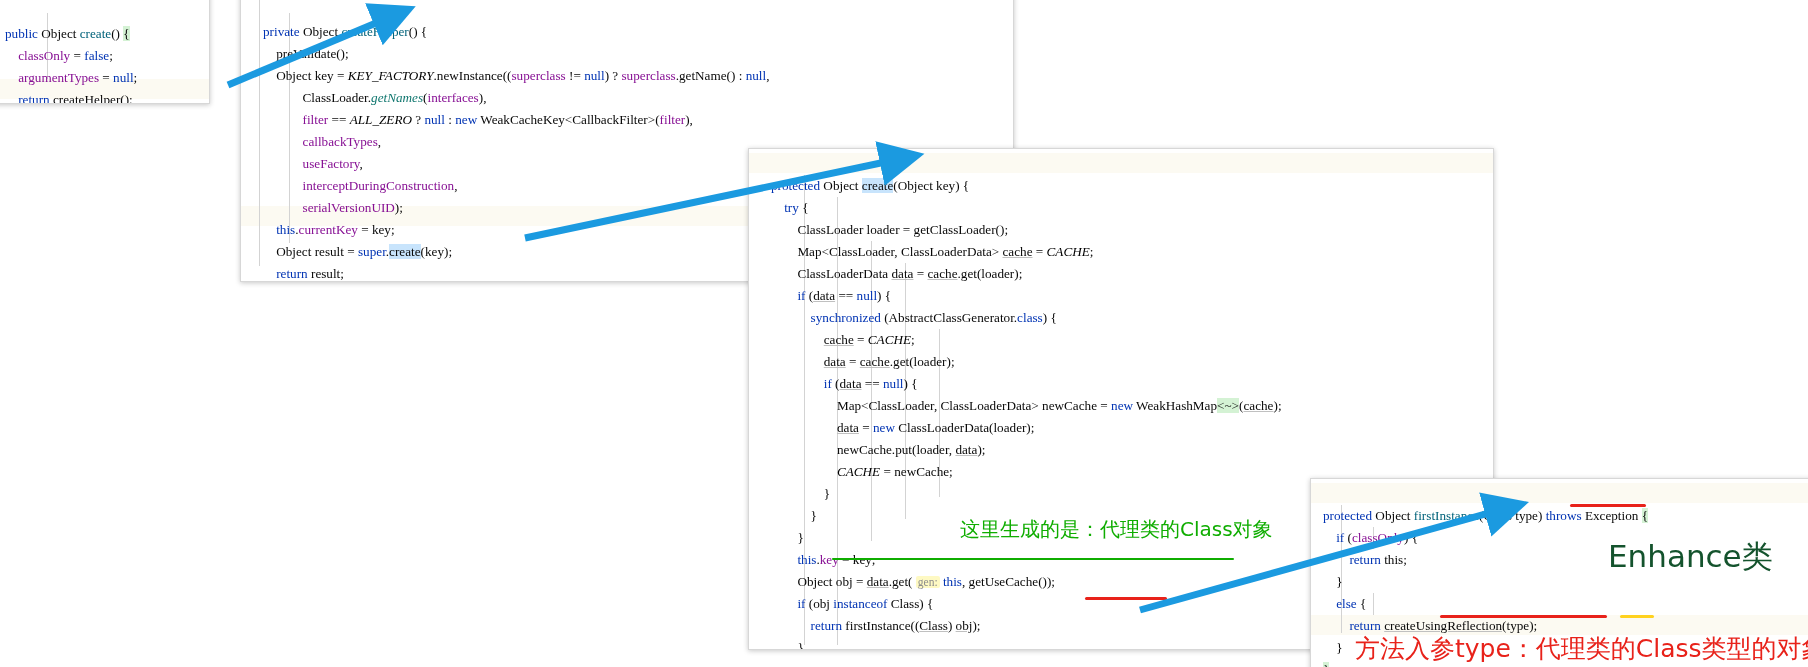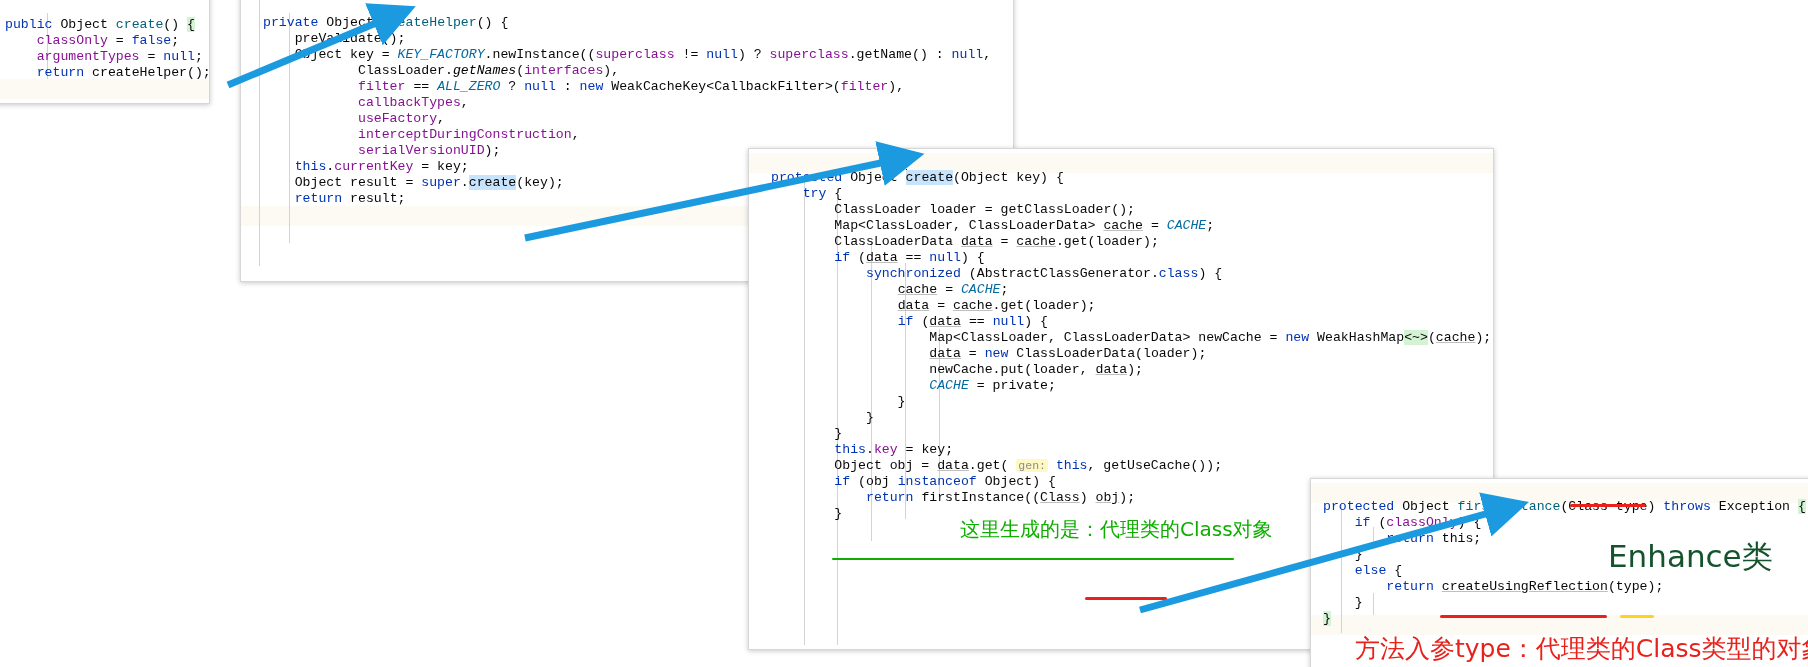--- a/index.html
+++ b/index.html
@@ -1,29 +1,29 @@
 <!DOCTYPE html>
 <html><head>
 <meta charset="utf-8">
 <style>
   html,body{margin:0;padding:0;background:#ffffff;}
   body{width:1808px;height:667px;position:relative;overflow:hidden;
        font-family:"DejaVu Sans Mono","Liberation Mono",monospace;}
 
   .panel{position:absolute;background:#ffffff;border:1px solid #d7d7d7;
          box-shadow:0 1px 5px rgba(0,0,0,.22);overflow:hidden;}
-  .code{position:absolute;white-space:pre;font-size:13.2px;line-height:16px;
-        font-family:Liberation Mono, monospace;color:#080808;}
+  .code{position:absolute;white-space:pre;font-size:13.2px;line-height:22px;
+        font-family:Liberation Serif, serif;color:#080808;}
 
   
   .kw{color:#0033b3;}
   .fld{color:#871094;}
-  .stat{color:#0369a1;font-style:italic;}
+  .stat{color:#000000;font-style:italic;}
   .mth{color:#00627a;}
-  .mthi{color:#000000;font-style:italic;}
+  .mthi{color:#0f766e;font-style:italic;}
   .txt{color:#080808;}
   .und{text-decoration:underline;text-decoration-color:#c0c0c0;}
   .hl{background:#c8e4fc;}
   .hlg{background:#d4f2d4;}
   .cur{display:inline-block;width:1px;height:14px;background:#1a1a1a;
        vertical-align:-2px;margin-right:-1px;}
   .param{background:#fef9c3;color:#8c8c8c;font-size:11.5px;padding:0 2px;border-radius:2px;}
   .guide{position:absolute;width:1px;background:#d3d3d3;}
   .caret-row{position:absolute;background:#fcfaf2;height:20px;left:0;right:0;}
 
@@ -86,27 +86,27 @@
 <span class="txt">        Map&lt;ClassLoader, ClassLoaderData&gt; </span><span class="und">cache</span> <span class="txt">= </span><span class="stat">CACHE</span><span class="txt">;</span>
 <span class="txt">        ClassLoaderData </span><span class="und">data</span> <span class="txt">= </span><span class="und">cache</span><span class="txt">.get(loader);</span>
 <span class="txt">        </span><span class="kw">if</span> <span class="txt">(</span><span class="und">data</span> <span class="txt">== </span><span class="kw">null</span><span class="txt">) {</span>
 <span class="txt">            </span><span class="kw">synchronized</span> <span class="txt">(AbstractClassGenerator.</span><span class="kw">class</span><span class="txt">) {</span>
 <span class="txt">                </span><span class="und">cache</span> <span class="txt">= </span><span class="stat">CACHE</span><span class="txt">;</span>
 <span class="txt">                </span><span class="und">data</span> <span class="txt">= </span><span class="und">cache</span><span class="txt">.get(loader);</span>
 <span class="txt">                </span><span class="kw">if</span> <span class="txt">(</span><span class="und">data</span> <span class="txt">== </span><span class="kw">null</span><span class="txt">) {</span>
 <span class="txt">                    Map&lt;ClassLoader, ClassLoaderData&gt; newCache = </span><span class="kw">new</span> <span class="txt">WeakHashMap</span><span class="hlg">&lt;~&gt;</span><span class="txt">(</span><span class="und">cache</span><span class="txt">);</span>
 <span class="txt">                    </span><span class="und">data</span> <span class="txt">= </span><span class="kw">new</span> <span class="txt">ClassLoaderData(loader);</span>
 <span class="txt">                    newCache.put(loader, </span><span class="und">data</span><span class="txt">);</span>
-<span class="txt">                    </span><span class="stat">CACHE</span> <span class="txt">= private;</span>
+<span class="txt">                    </span><span class="stat">CACHE</span> <span class="txt">= newCache;</span>
 <span class="txt">                }</span>
 <span class="txt">            }</span>
 <span class="txt">        }</span>
 <span class="txt">        </span><span class="kw">this</span><span class="txt">.</span><span class="fld">key</span> <span class="txt">= key;</span>
 <span class="txt">        Object obj = </span><span class="und">data</span><span class="txt">.get( </span><span class="param">gen:</span><span class="txt"> </span><span class="kw">this</span><span class="txt">, getUseCache());</span>
-<span class="txt">        </span><span class="kw">if</span> <span class="txt">(obj </span><span class="kw">instanceof</span> <span class="txt">Object) {</span>
+<span class="txt">        </span><span class="kw">if</span> <span class="txt">(obj </span><span class="kw">instanceof</span> <span class="txt">Class) {</span>
 <span class="txt">            </span><span class="kw">return</span> <span class="txt">firstInstance((</span><span class="und">Class</span><span class="txt">) </span><span class="und">obj</span><span class="txt">);</span>
 <span class="txt">        }</span>
  </div>
 </div>
 
 <div class="panel" style="left:1310px;top:478px;width:506px;height:200px;">
   <div class="caret-row" style="top:4px;"></div>
   <div class="caret-row" style="top:136px;"></div>
   <div class="guide" style="left:30px;top:26px;height:128px;"></div>
   <div class="guide" style="left:62px;top:48px;height:22px;"></div>

